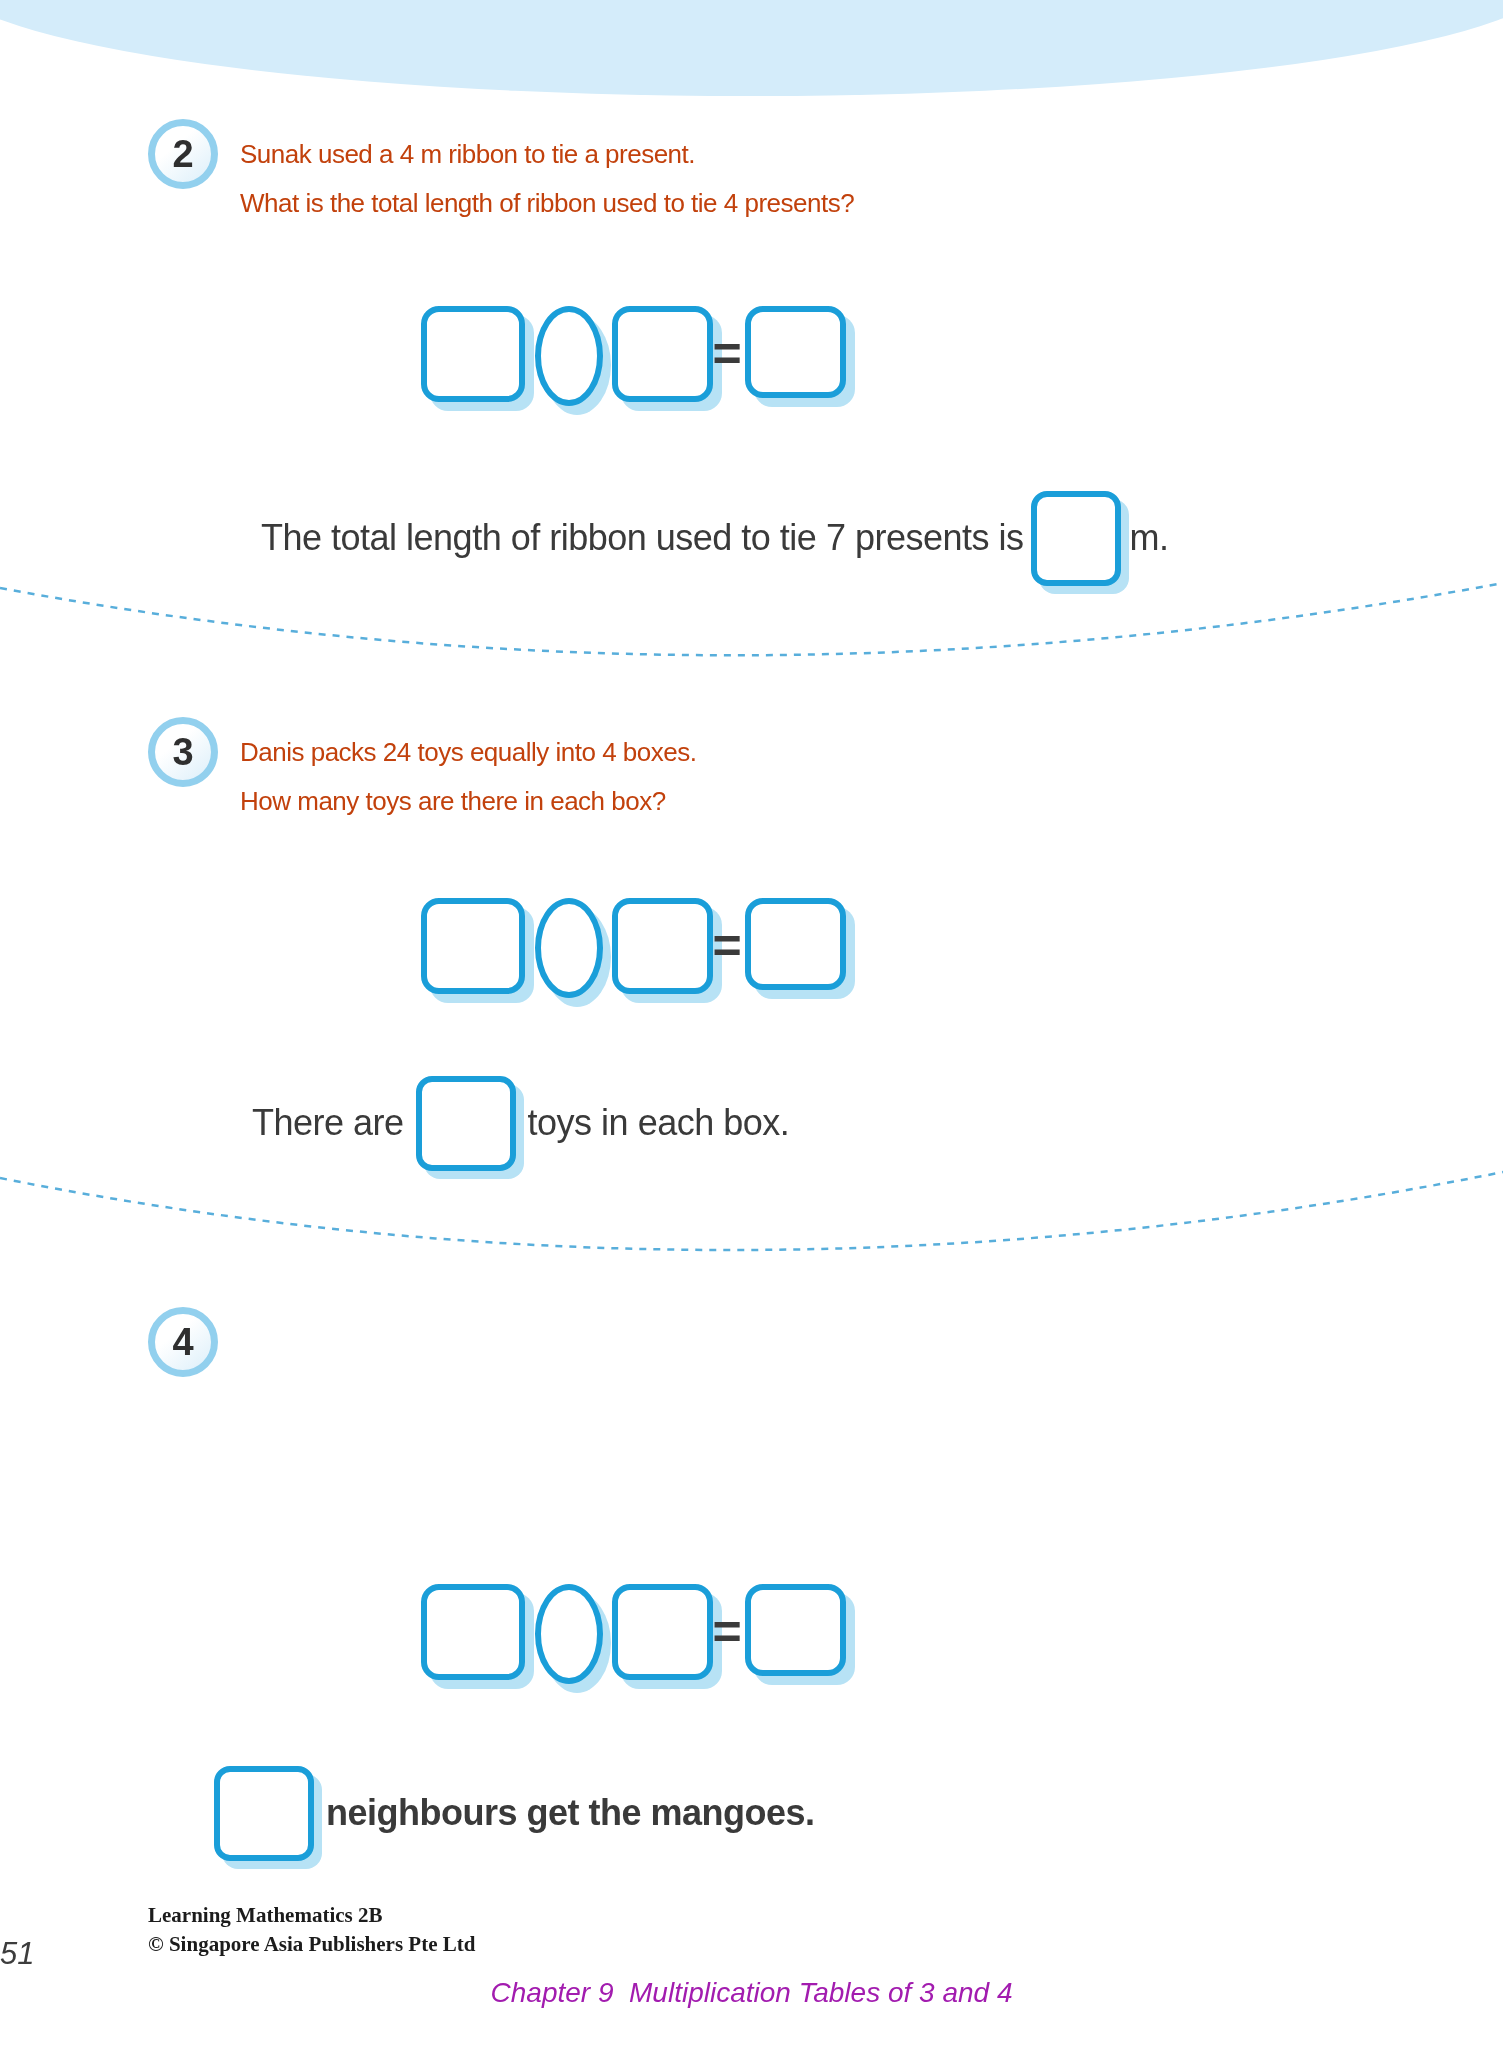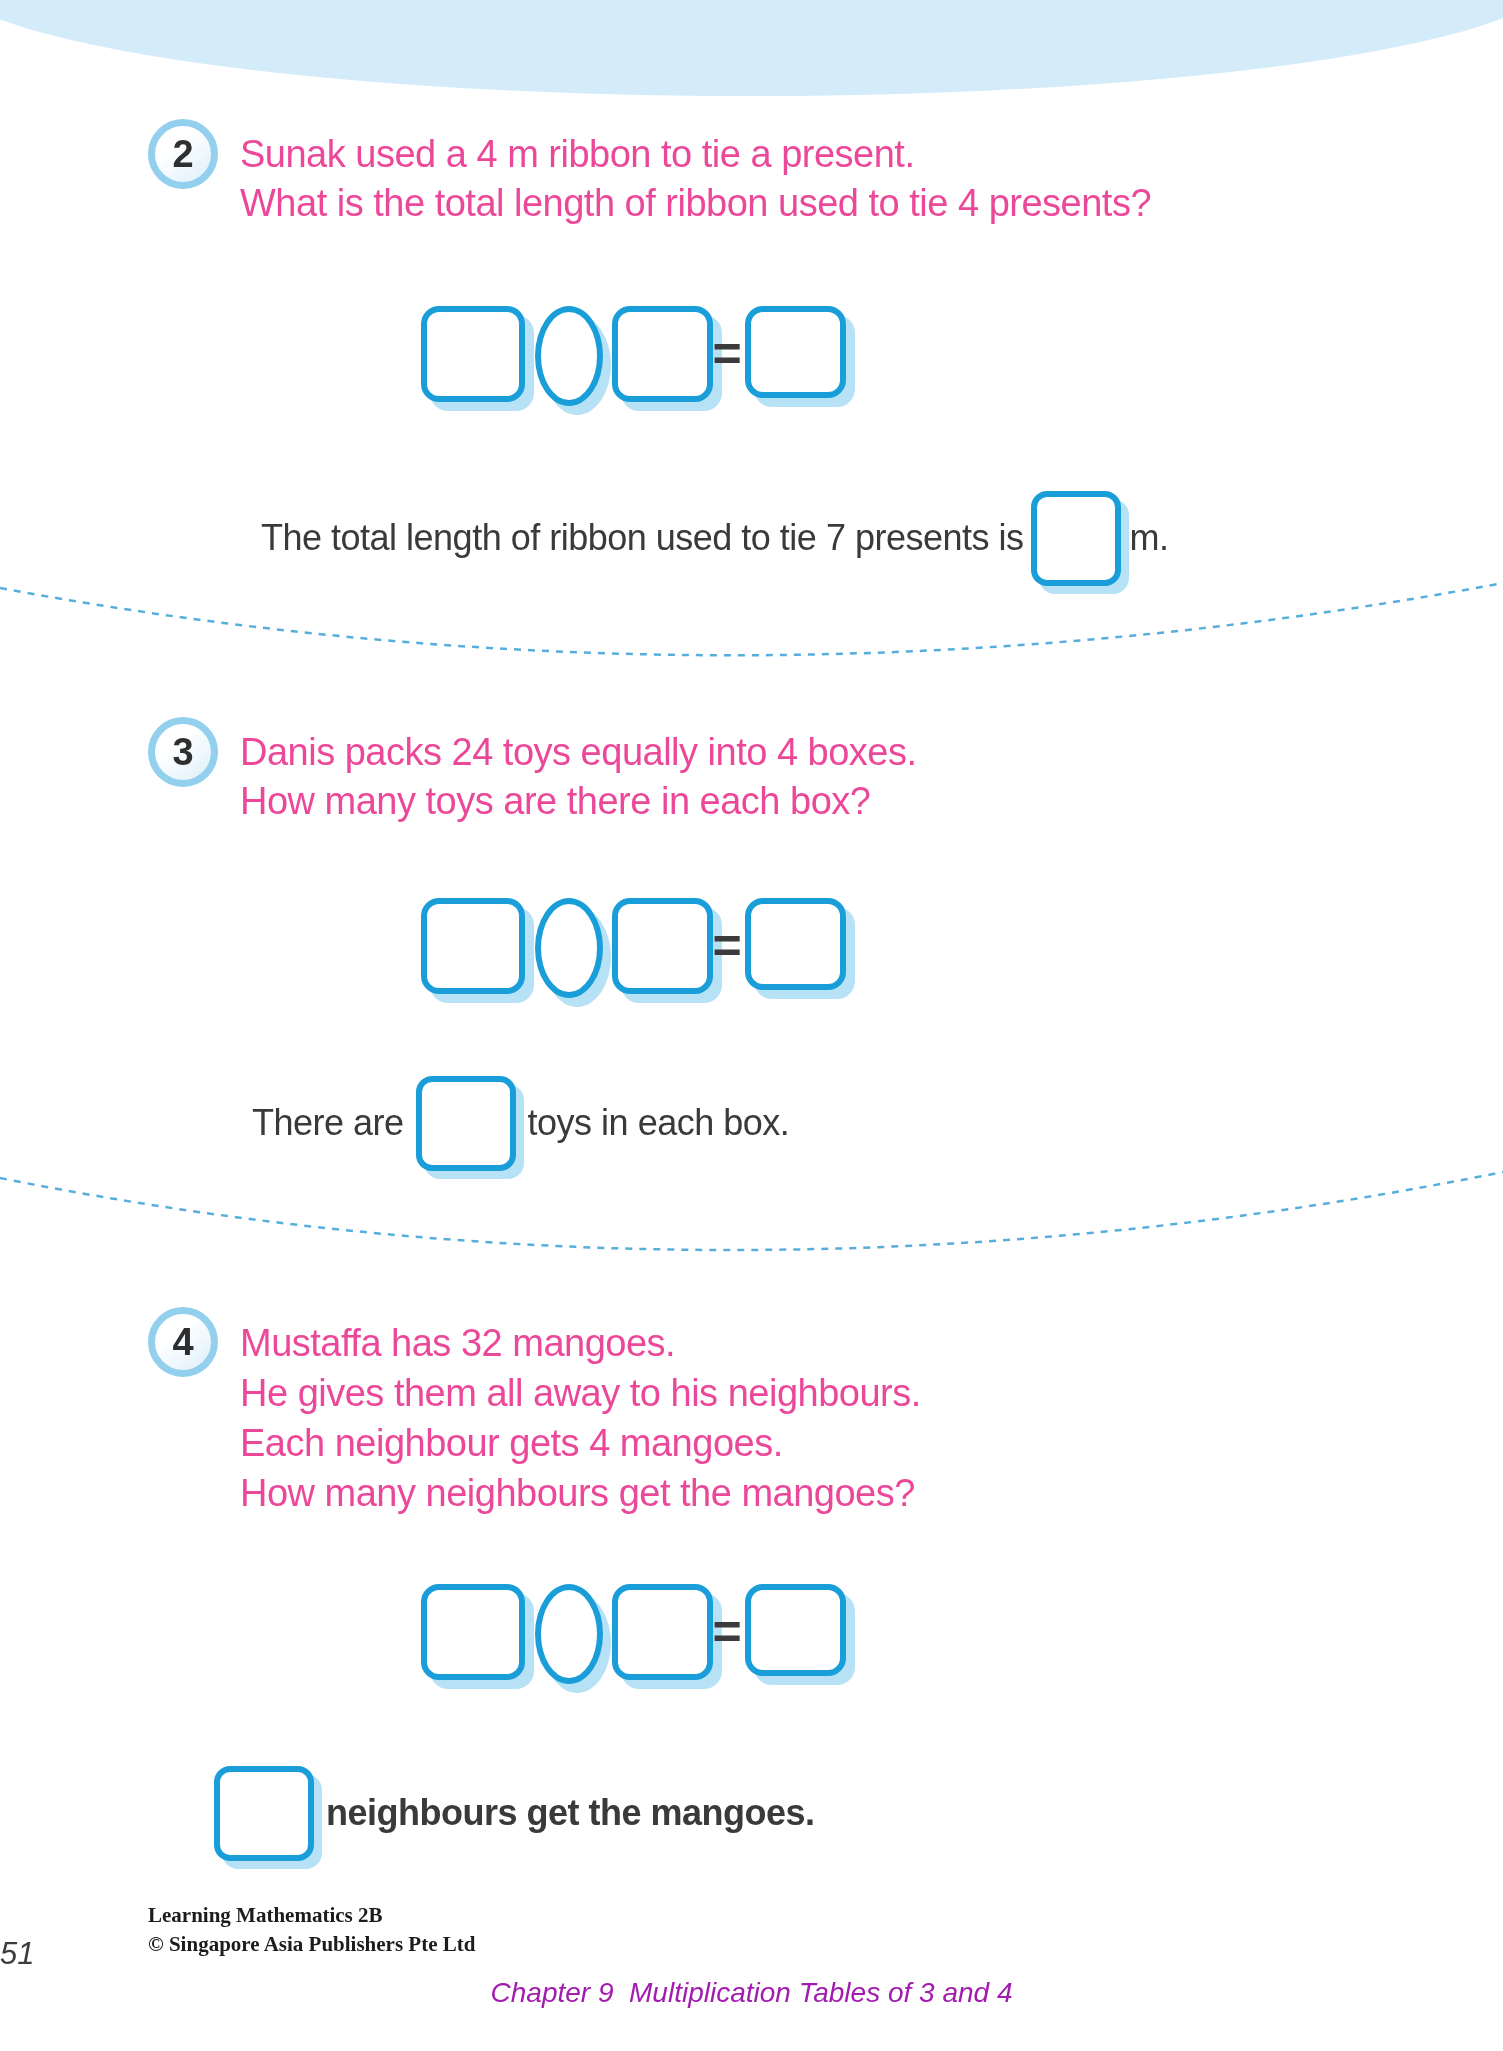--- a/index.html
+++ b/index.html
@@ -17,21 +17,21 @@
     background:#d4ecfa;border-radius:50%;
   }
   
   .badge{
     position:absolute;left:148px;width:56px;height:56px;
     border:7px solid #92d0ee;border-radius:50%;
     background:linear-gradient(140deg,#ffffff 35%,#dceffa 100%);
     display:flex;align-items:center;justify-content:center;
     font-size:38px;font-weight:bold;color:#2f2f2f;
   }
-  .qtext{position:absolute;left:240px;font-size:38px;line-height:49px;letter-spacing:-0.5px;color:#ec4899;}
+  .qtext{position:absolute;left:240px;font-size:26px;line-height:49px;letter-spacing:-0.5px;color:#c2410c;}
   .qtext div{white-space:nowrap;}
   
   .eqrow{position:absolute;left:421px;width:440px;height:106px;}
   .opbox{
     position:absolute;background:#fff;
     border:6px solid #1a9ed9;border-radius:18px;
     box-shadow:9px 9px 0 0 #b7e2f5;
   }
   .opbox.b1{left:0;top:2;width:92px;height:84px;}
   .opbox.b2{left:191px;top:2;width:89px;height:84px;}
@@ -126,26 +126,20 @@
     <span>toys in each box.</span>
   </div>
 
   <svg class="divider" style="top:1140px;" viewBox="0 0 1503 170">
     <path d="M 0 38 Q 740 185 1503 32" fill="none" stroke="#58aedb" stroke-width="2.5" stroke-dasharray="7 7"></path>
   </svg>
 
   <div class="badge" style="top:1307px;">
     <span>4</span>
   </div>
-  <div class="qtext" style="top:1318px;line-height:50px;">
-    <div>Mustaffa has 32 mangoes.</div>
-    <div>He gives them all away to his neighbours.</div>
-    <div>Each neighbour gets 4 mangoes.</div>
-    <div>How many neighbours get the mangoes?</div>
-  </div>
 
   <div class="eqrow" style="top:1584px;">
     <div class="opbox b1"></div>
     <div class="opellipse"></div>
     <div class="opbox b2"></div>
     <div class="eqsign">=</div>
     <div class="opbox b3"></div>
   </div>
 
   <div class="ansrow" style="left:214px;top:1763px;height:100px;font-weight:bold;">

